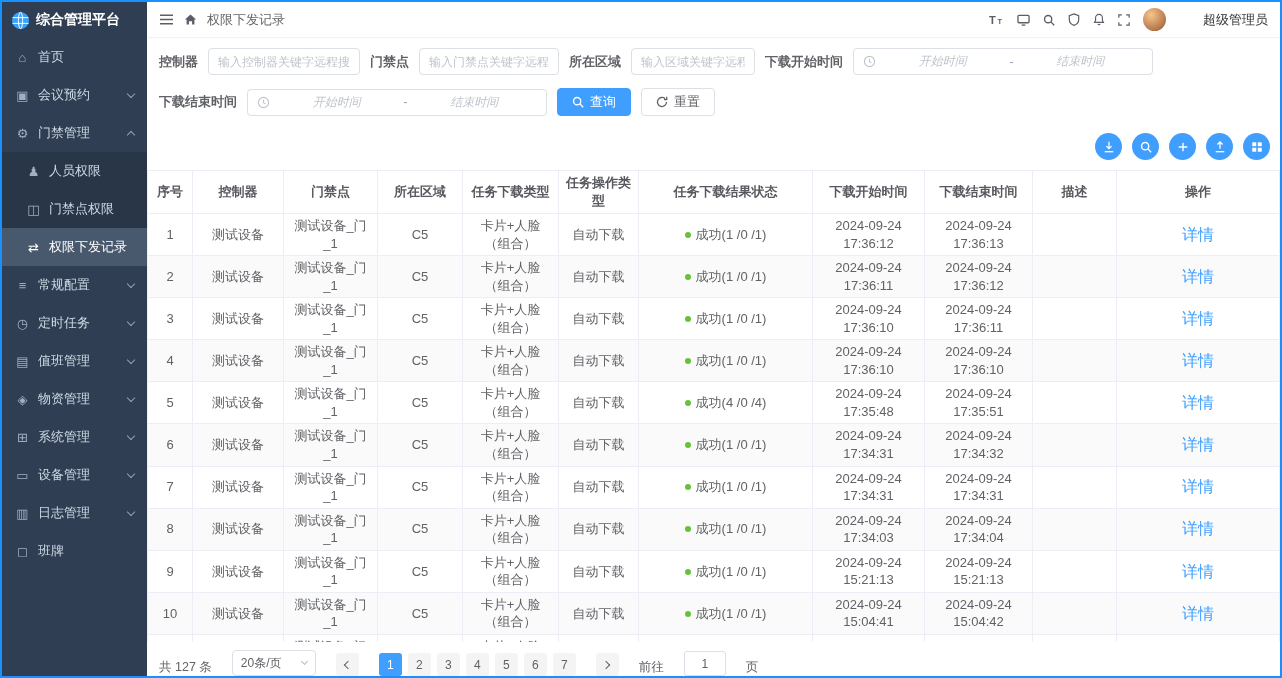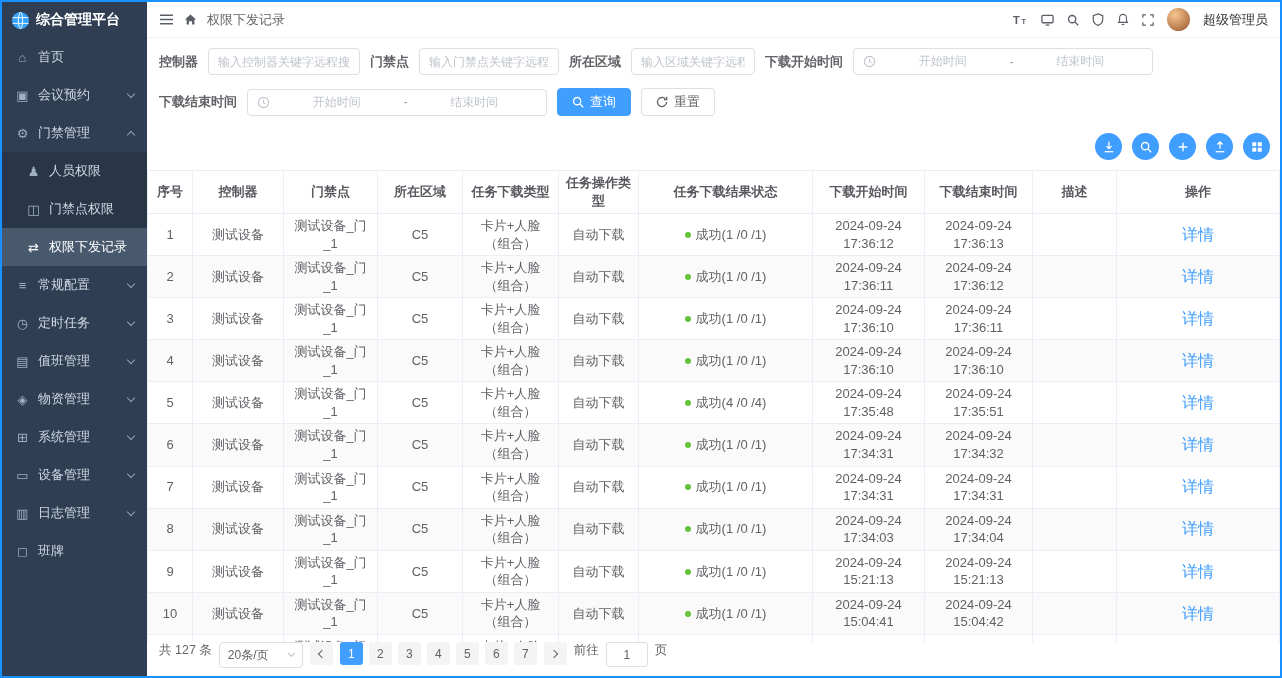--- a/index.html
+++ b/index.html
@@ -24,53 +24,53 @@
   .chev.up { transform:rotate(-135deg); margin-top:3px; }
 
   
   .main { flex:1; min-width:0; display:flex; flex-direction:column; background:#fff; }
   .topbar { height:36px; flex-shrink:0; display:flex; align-items:center; justify-content:space-between; padding:0 12px; border-bottom:1px solid #f2f2f2; color:#5a5e66; }
   .tb-left { display:flex; align-items:center; gap:10px; }
   .bc-text { font-size:13px; color:#666; }
   .tb-right { display:flex; align-items:center; gap:13px; }
   .hicon { display:inline-flex; align-items:center; justify-content:center; color:#5a5e66; cursor:pointer; }
   .avatar { width:23px; height:23px; border-radius:50%; background:radial-gradient(circle at 35% 30%, #f7c58e, #b4764a 70%, #7a4a2a); cursor:pointer; }
-  .user-name { font-size:13px; color:#333; cursor:pointer; }
+  .user-name { font-size:13px; color:#333; cursor:pointer;margin-left:24px; }
   .icon-btn { display:inline-flex; align-items:center; cursor:pointer; color:#5a5e66; }
 
   
   .filters { padding:10px 12px 0; flex-shrink:0; }
   .frow { display:flex; align-items:center; gap:10px; margin-bottom:13px; }
   .flabel { font-size:13px; font-weight:bold; color:#606266; white-space:nowrap; }
   .tinput { height:27px; border:1px solid #dcdfe6; border-radius:4px; padding:0 9px; font-size:12px; color:#606266; outline:none; }
   .tinput::placeholder { color:#bfc4cc; }
   .w-controller { width:152px; } .w-door { width:140px; } .w-area { width:124px; }
   .range { height:27px; width:300px; border:1px solid #dcdfe6; border-radius:4px; display:flex; align-items:center; padding:0 9px; gap:4px; color:#bfc4cc; font-size:12px; cursor:pointer; background:#fff; }
-  .range .ph { flex:1; text-align:center; }
+  .range .ph { flex:1; text-align:center;font-style:italic; }
   .range .sep { color:#9aa0a8; }
   .btn { height:28px; border-radius:4px; padding:0 14px; font-size:13px; display:inline-flex; align-items:center; gap:6px; cursor:pointer; }
   .btn-primary { background:#409eff; border:1px solid #409eff; color:#fff;text-align:center; }
   .btn-plain { background:#fff; border:1px solid #dcdfe6; color:#606266; }
 
   
   .toolbar { display:flex; justify-content:flex-end; align-items:center; gap:10px; padding:4px 10px 10px; flex-shrink:0; }
   .circle-btn { width:27px; height:27px; border-radius:50%; border:none; color:#fff; display:flex; align-items:center; justify-content:center; cursor:pointer; }
 
   
   .table-wrap { flex:1; overflow:hidden; }
   table { width:100%; border-collapse:collapse; table-layout:fixed; font-size:13px; color:#606266; }
   th,td { border:1px solid #ebeef5; text-align:center; padding:3px 5px; overflow:hidden; }
   thead th { height:30px; font-weight:bold; color:#57595e; background:#fff; }
   tbody td { height:42px; line-height:1.35; }
   tbody tr:nth-child(even) { background:#fafafa; }
   .dot { display:inline-block; width:6px; height:6px; border-radius:50%; margin-right:5px; vertical-align:1px; }
   .link { color:#409eff; cursor:pointer; text-decoration:none; font-size:16px; }
 
   
-  .pagination { height:34px; flex-shrink:0; display:flex; align-items:flex-start; gap:7px; padding:0 12px; font-size:12.5px; color:#606266; background:#fff; }
+  .pagination { height:34px; flex-shrink:0; display:flex; align-items:flex-end; gap:20px; padding:0 12px; font-size:12.5px; color:#606266; background:#fff; }
   .psize { height:26px; min-width:84px; border:1px solid #dcdfe6; border-radius:4px; padding:12px 8px; display:flex; align-items:center; justify-content:space-between; gap:8px; font-size:12px; color:#606266; cursor:pointer; }
   .psize .chev { width:5px; height:5px; border-color:#b8bcc4; }
   .pg-arrow, .pg-num { min-width:23px; height:23px; border-radius:3px; background:#f4f4f5; display:inline-flex; align-items:center; justify-content:center; font-size:12px; color:#606266; cursor:pointer; }
   .pg-num.active { color:#fff; }
   .pg-arrow .chev { width:6px; height:6px; border-color:#606266; }
   .chev.left { transform:rotate(135deg); margin-left:2px; }
   .chev.right { transform:rotate(-45deg); margin-right:2px; }
   .pages { display:inline-flex; gap:6px; }
   .goto-input { width:42px; height:25px; border:1px solid #dcdfe6; border-radius:3px; text-align:center; font-size:12px; color:#606266; outline:none; }
 </style>

